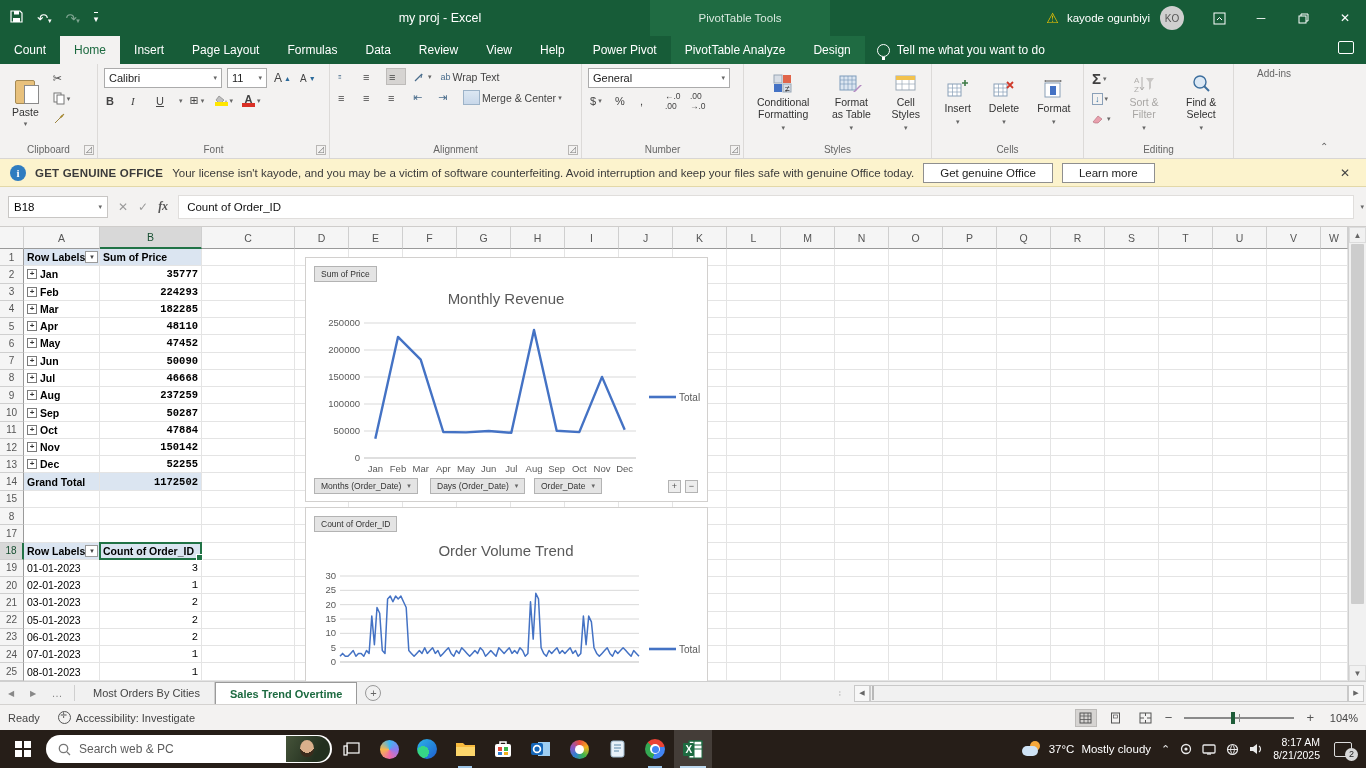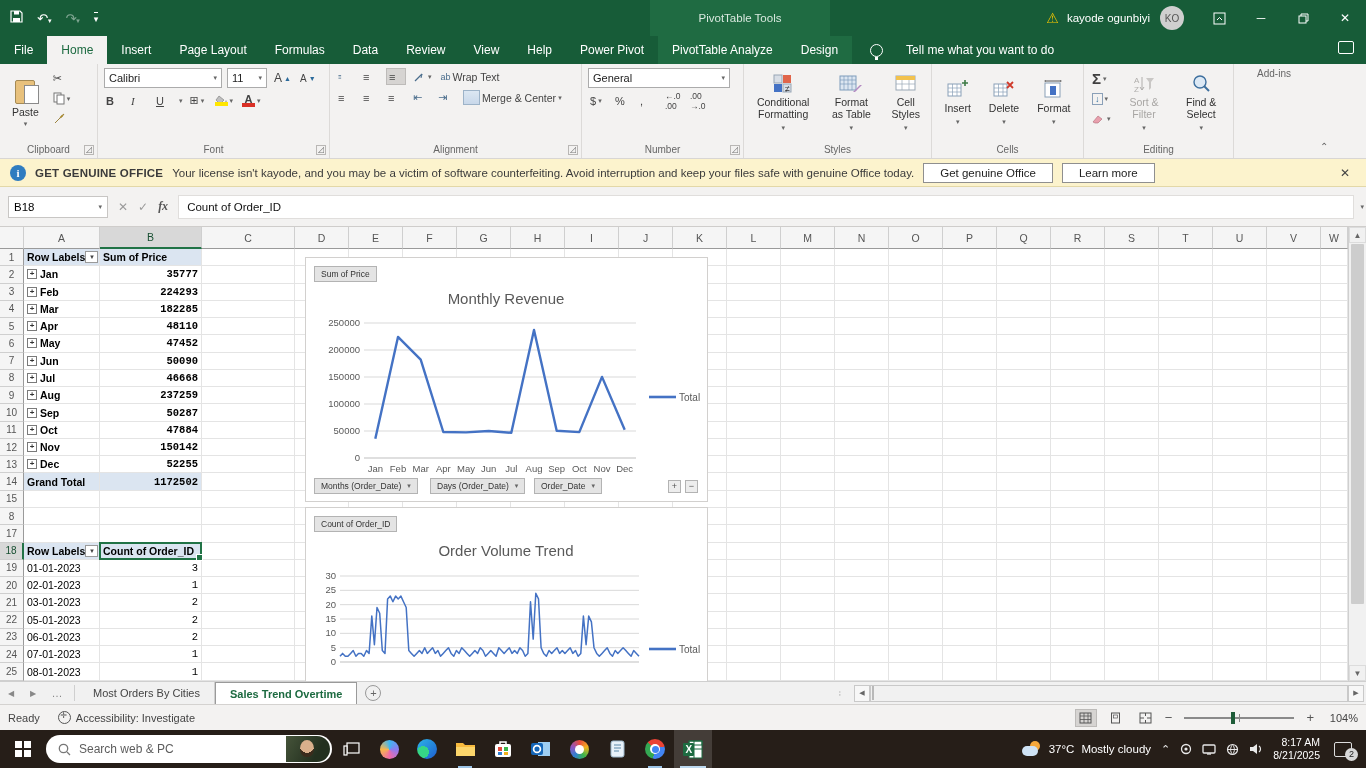--- a/index.html
+++ b/index.html
@@ -13,21 +13,21 @@
   .tb-right{position:absolute;right:0;top:0;height:36px;display:flex;align-items:center;}
   .warn{color:#f2c500;font-size:14px;margin-right:8px;}
   .uname{font-size:11.5px;margin-right:10px;}
   .avatar{width:24px;height:24px;border-radius:50%;background:#cfcfcf;color:#555;font-size:10px;display:flex;align-items:center;justify-content:center;margin-right:14px;}
   .winbtn{width:42px;height:36px;display:flex;align-items:center;justify-content:center;font-size:12px;color:#fff;}
   
   .tabrow{position:relative;height:28px;background:#175c38;display:flex;align-items:stretch;color:#fff;font-size:12px;}
   .mtab{padding:0 14px;display:flex;align-items:center;}
   .mtab.active{background:#f3f2f1;color:#1c6a40;}
   .mtab.ctx{background:#1f6b42;}
-  .tellme{display:flex;align-items:center;gap:23px;padding:0 18px;font-size:12px;}
+  .tellme{display:flex;align-items:center;gap:7px;padding:0 12px;font-size:12px;}
   .bulb{width:13px;height:13px;border:1.4px solid #fff;border-radius:50%;position:relative;}
   .bulb:after{content:"";position:absolute;left:4px;bottom:-4px;width:3px;height:3px;background:#fff;}
   .cmt{position:absolute;right:12px;top:5px;width:16px;height:13px;border:1.4px solid #fff;border-radius:2px;}
   
   .ribbon{height:95px;background:#f3f2f1;border-bottom:1px solid #d8d6d4;display:flex;}
   .rgroup{position:relative;border-right:1px solid #dcdad8;display:flex;flex-direction:column;}
   .rbody{flex:1;padding:4px 6px 0 6px;display:flex;gap:6px;}
   .rlabel{height:18px;font-size:10px;color:#666;display:flex;align-items:center;justify-content:center;gap:4px;position:relative;}
   .launcher{position:absolute;right:3px;bottom:3px;font-size:8px;color:#777;border:1px solid #b9b7b5;width:10px;height:10px;line-height:8px;text-align:center;}
   .bigbtn{display:flex;flex-direction:column;align-items:center;justify-content:center;gap:2px;font-size:10.5px;color:#333;padding:2px 6px;}
@@ -131,20 +131,21 @@
   <div class="qat">
     <span><svg width="13" height="13" viewBox="0 0 13 13">
           <path d="M1 1h9l2 2v9H1z" fill="none" stroke="#fff" stroke-width="1.2"></path>
           <rect x="3" y="8" width="7" height="4" fill="#fff"></rect>
           <rect x="4" y="1" width="5" height="3.5" fill="#fff"></rect>
         </svg></span>
     <span>↶<span style="font-size:7px">▾</span></span>
     <span class="dim">↷<span style="font-size:7px">▾</span></span>
     <span style="font-size:9px;border-top:1.5px solid #fff;padding-top:1px">▾</span>
   </div>
+  <div class="doc-title">my proj - Excel</div>
   <div class="ctx-tool">PivotTable Tools</div>
   <div class="tb-right">
     <span class="warn">⚠</span>
     <span class="uname">kayode ogunbiyi</span>
     <span class="avatar">KO</span>
     <span class="winbtn">
         <svg width="13" height="13" viewBox="0 0 13 13">
           <rect x="1" y="1" width="11" height="11" fill="none" stroke="#fff"></rect>
           <path d="M4 8l2.5-2.5L9 8" fill="none" stroke="#fff"></path>
         </svg>
@@ -155,21 +156,21 @@
           <rect x="1" y="3" width="7" height="7" fill="none" stroke="#fff"></rect>
           <path d="M3 3V1h7v7h-2" fill="none" stroke="#fff"></path>
         </svg>
       </span>
     <span class="winbtn">✕</span>
   </div>
 </div>
 
 <div class="tabrow">
   <div id="menu-tabs" style="display:flex">
-      <div class="mtab">File</div>
+      <div class="mtab">Count</div>
       <div class="mtab active">Home</div>
       <div class="mtab">Insert</div>
       <div class="mtab">Page Layout</div>
       <div class="mtab">Formulas</div>
       <div class="mtab">Data</div>
       <div class="mtab">Review</div>
       <div class="mtab">View</div>
       <div class="mtab">Help</div>
       <div class="mtab">Power Pivot</div>
       <div class="mtab ctx">PivotTable Analyze</div>

